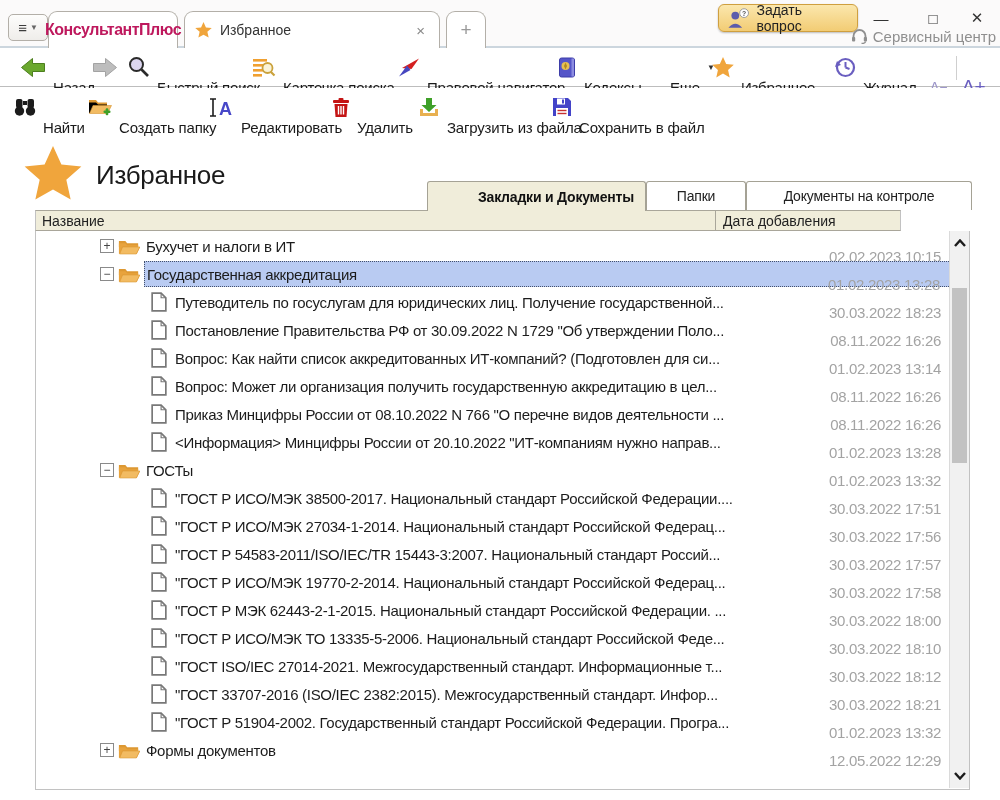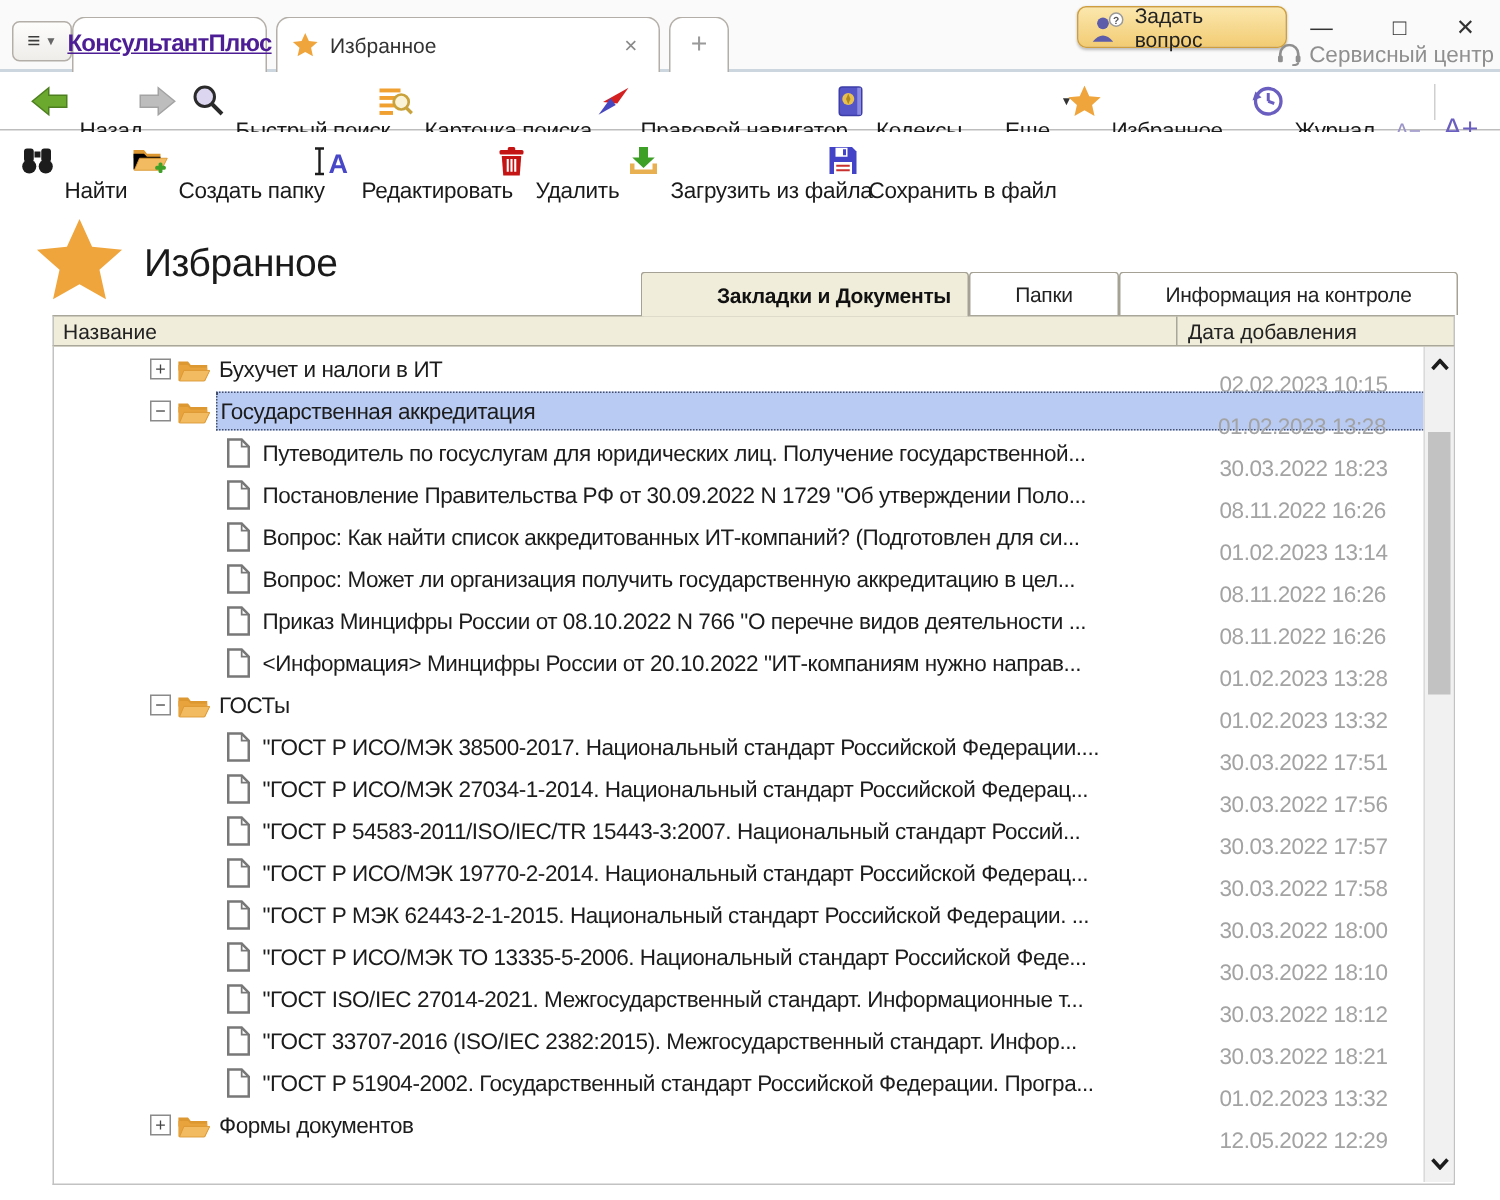--- a/index.html
+++ b/index.html
@@ -13,21 +13,21 @@
     border-bottom:2px solid #ccd6de; }
   .chip { position:absolute; background:#fff; border:1px solid #b3afa8; }
   #menu-btn { left:8px; top:14px; width:40px; height:27px; border-radius:5px;
     display:flex; align-items:center; justify-content:center; gap:3px;
     background:linear-gradient(#fdfdfc,#efedea); cursor:pointer; }
   #menu-btn .bars { font-size:15px; font-weight:bold; color:#3c3c3c; line-height:1; }
   #menu-btn .drop { font-size:8px; color:#666; }
   .toptab { top:11px; height:37px; border-bottom:none; border-radius:9px 9px 0 0;
     display:flex; align-items:center; }
   #logo-tab { left:48px; width:130px; justify-content:center; }
-  #logo-tab span { color:#4c1d95; font-size:16px; font-weight:bold; letter-spacing:-0.5px;text-decoration:underline; }
+  #logo-tab span { color:#be185d; font-size:16px; font-weight:bold; letter-spacing:-0.5px; }
   #fav-tab { left:184px; width:256px; padding:0 10px; gap:8px; }
   #fav-tab .lbl { font-size:14px; color:#333; flex:1; }
   #fav-tab .x { color:#8a8a8a; font-size:15px; cursor:pointer; padding:0 4px; }
   #newtab { left:446px; width:40px; justify-content:center; color:#9a9a9a;
     font-size:19px; cursor:pointer; }
   #ask-btn { left:718px; top:4px; width:140px; height:28px; border-radius:6px;
     background:linear-gradient(#fbe7ad,#f2cc74); border:1px solid #cf9f3f;
     box-shadow:0 1px 2px rgba(0,0,0,.25); display:flex; align-items:center;
     gap:6px; padding:0 8px; cursor:pointer; }
   #ask-btn .lbl { font-size:14px; color:#222; }
@@ -57,21 +57,21 @@
   .vtab { position:absolute; top:181px; height:29px; border:1px solid #a5a295;
     border-bottom:none; border-radius:3px 3px 0 0; display:flex; align-items:center;
     justify-content:center; font-size:14px; color:#222; background:#fff;
     cursor:pointer; z-index:3; letter-spacing:-0.2px; }
   .vtab.active { background:#f0edda; font-weight:bold; color:#111; height:30px;padding-left:39px; }
   #vtab0 { left:427px; width:219px; }
   #vtab1 { left:646px; width:100px; }
   #vtab2 { left:746px; width:226px; }
 
   
-  #thead { left:35px; top:210px; width:935px; height:21px; background:#f0edda;
+  #thead { left:35px; top:210px; width:866px; height:21px; background:#f0edda;
     border:1px solid #a9a69a; border-left-color:#c2c2c2; border-right-color:#c2c2c2;
     display:flex; align-items:center; z-index:2; }
   #thead .c1 { padding-left:6px; font-size:14px; color:#222; flex:1; }
   #thead .sep { width:1px; height:100%; background:#a9a69a; }
   #thead .c2 { width:184px; padding-left:7px; font-size:14px; color:#222; }
 
   
   #list { left:35px; top:231px; width:935px; height:559px; background:#fff;
     border:1px solid #c2c2c2; border-top:none; }
   #rows { position:absolute; left:0; top:1px; width:915px; }
@@ -82,21 +82,21 @@
   .expand { margin-left:64px; width:14px; height:14px; border:1px solid #8a8a8a;
     background:#fff; font-size:12px; line-height:12px; text-align:center;
     color:#444; flex:none; cursor:pointer; }
   .folder-ic { margin-left:4px; flex:none; display:flex; }
   .doc-ic { margin-left:115px; flex:none; display:flex; }
   .rmain { flex:1; height:26px; display:flex; align-items:center; min-width:0;
     padding-left:2px; }
   .rmain.selected { background:#b9cbf2; border:1px dotted #44506b; }
   .rlabel { flex:1; font-size:15px; color:#1c1c1c; letter-spacing:-0.3px;
     white-space:nowrap; overflow:hidden; }
-  .rdate { width:138px; flex:none; padding-right:10px;
+  .rdate { width:138px; flex:none; text-align:right; padding-right:10px;
     font-size:15px; color:#a3a3a3; letter-spacing:-0.3px;margin-top:20px; }
 
   
   #scrollbar { position:absolute; right:0; top:0; width:20px; height:557px;
     background:#f1f1f1; border-left:1px solid #dadada; }
   .scroll-arrow { position:absolute; left:0; width:19px; height:20px;
     display:flex; align-items:center; justify-content:center; cursor:pointer; }
   #scroll-up { top:2px; } #scroll-down { bottom:2px; }
   #scroll-thumb { position:absolute; left:2px; top:57px; width:15px; height:175px;
     background:#c2c2c2; cursor:grab; }
@@ -287,21 +287,21 @@
     </div>
   </div>
 
   <svg id="page-star" class="abs" width="58" height="55" viewBox="0 0 20 19">
     <polygon points="10,0 12.9,6.4 19.8,7.1 14.6,11.7 16.1,18.5 10,15 3.9,18.5 5.4,11.7 0.2,7.1 7.1,6.4" fill="#f0a53c"></polygon>
   </svg>
   <div id="page-title" class="abs">Избранное</div>
 
   <div id="vtab0" class="vtab active">Закладки и Документы</div>
   <div id="vtab1" class="vtab">Папки</div>
-  <div id="vtab2" class="vtab">Информация на контроле</div>
+  <div id="vtab2" class="vtab">Документы на контроле</div>
 
   <div id="thead" class="abs">
     <div class="c1">Название</div>
     <div class="sep"></div>
     <div class="c2">Дата добавления</div>
   </div>
 
   <div id="list" class="abs">
     <div id="rows">
         <div class="row">

